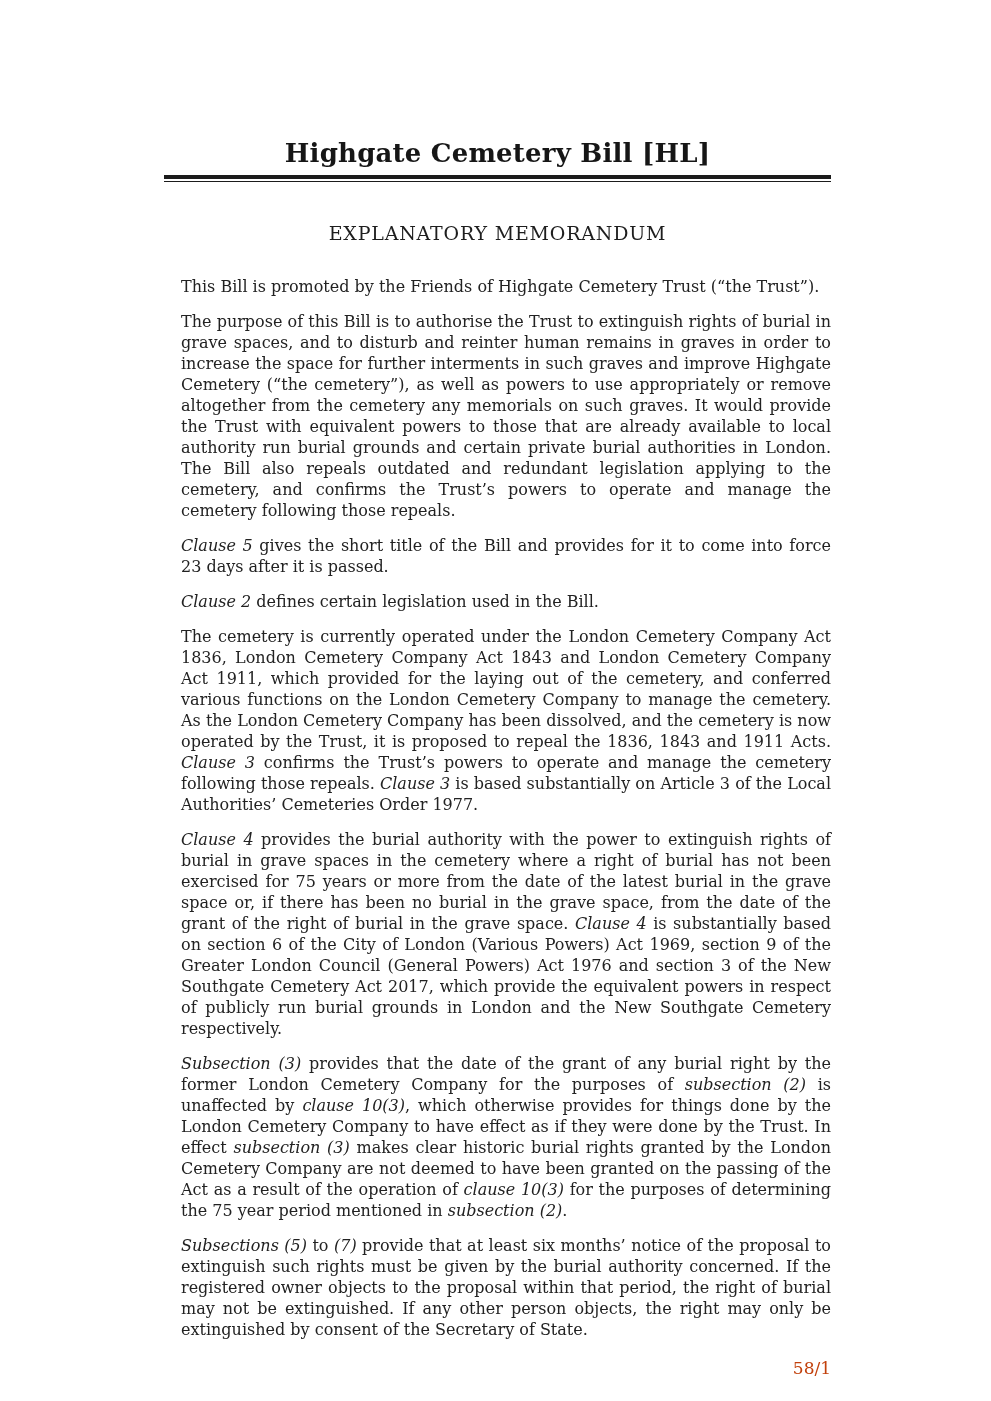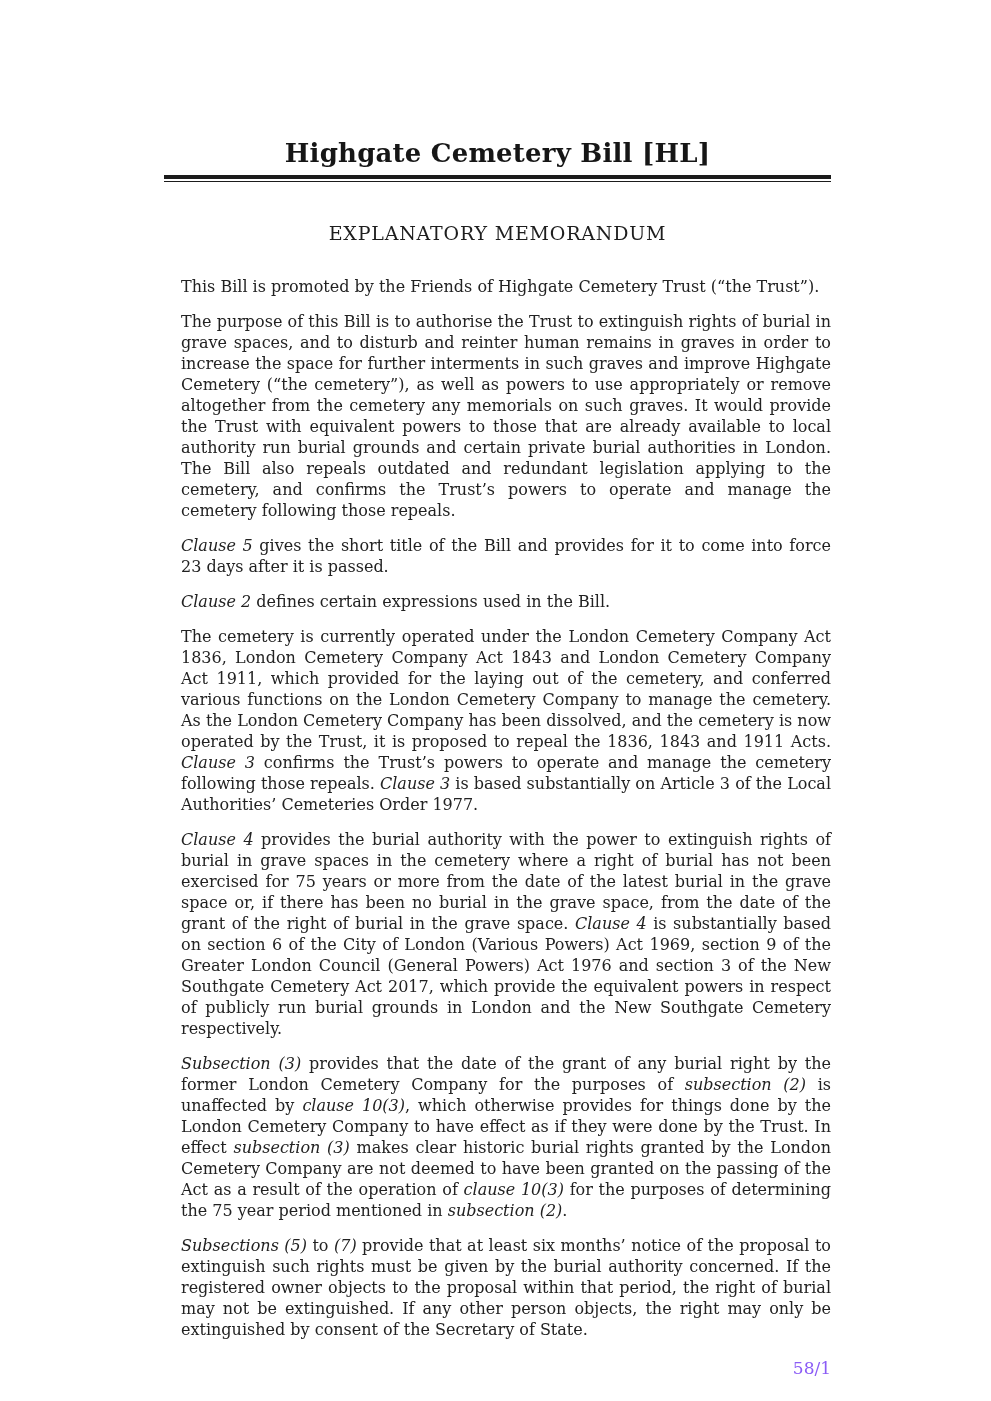--- a/index.html
+++ b/index.html
@@ -51,42 +51,42 @@
     text-align: justify;
     color: #222222;
   }
   .para em {
     font-style: italic;
   }
   .page-number {
     margin-top: 18px;
     text-align: right;
     font-size: 17px;
-    color: #8b5cf6;
+    color: #c2410c;
   }
 </style>
 </head>
 <body>
 
 <div class="page">
   <div class="content">
 
     <h1 class="doc-title">Highgate Cemetery Bill [HL]</h1>
 
     <div class="title-rule"></div>
 
     <h2 class="section-heading">EXPLANATORY MEMORANDUM</h2>
 
     <p class="para"><span>This Bill is promoted by the Friends of Highgate Cemetery Trust (“the Trust”).</span></p>
 
     <p class="para"><span>The purpose of this Bill is to authorise the Trust to extinguish rights of burial in grave spaces, and to disturb and reinter human remains in graves in order to increase the space for further interments in such graves and improve Highgate Cemetery (“the cemetery”), as well as powers to use appropriately or remove altogether from the cemetery any memorials on such graves. It would provide the Trust with equivalent powers to those that are already available to local authority run burial grounds and certain private burial authorities in London. The Bill also repeals outdated and redundant legislation applying to the cemetery, and confirms the Trust’s powers to operate and manage the cemetery following those repeals.</span></p>
 
     <p class="para"><em>Clause 5</em><span> gives the short title of the Bill and provides for it to come into force 23 days after it is passed.</span></p>
 
-    <p class="para"><em>Clause 2</em><span> defines certain expressions used in the Bill.</span></p>
+    <p class="para"><em>Clause 2</em><span> defines certain legislation used in the Bill.</span></p>
 
     <p class="para"><span>The cemetery is currently operated under the London Cemetery Company Act 1836, London Cemetery Company Act 1843 and London Cemetery Company Act 1911, which provided for the laying out of the cemetery, and conferred various functions on the London Cemetery Company to manage the cemetery. As the London Cemetery Company has been dissolved, and the cemetery is now operated by the Trust, it is proposed to repeal the 1836, 1843 and 1911 Acts. </span><em>Clause 3</em><span> confirms the Trust’s powers to operate and manage the cemetery following those repeals. </span><em>Clause 3</em><span> is based substantially on Article 3 of the Local Authorities’ Cemeteries Order 1977.</span></p>
 
     <p class="para"><em>Clause 4</em><span> provides the burial authority with the power to extinguish rights of burial in grave spaces in the cemetery where a right of burial has not been exercised for 75 years or more from the date of the latest burial in the grave space or, if there has been no burial in the grave space, from the date of the grant of the right of burial in the grave space. </span><em>Clause 4</em><span> is substantially based on section 6 of the City of London (Various Powers) Act 1969, section 9 of the Greater London Council (General Powers) Act 1976 and section 3 of the New Southgate Cemetery Act 2017, which provide the equivalent powers in respect of publicly run burial grounds in London and the New Southgate Cemetery respectively.</span></p>
 
     <p class="para"><em>Subsection (3)</em><span> provides that the date of the grant of any burial right by the former London Cemetery Company for the purposes of </span><em>subsection (2)</em><span> is unaffected by </span><em>clause 10(3)</em><span>, which otherwise provides for things done by the London Cemetery Company to have effect as if they were done by the Trust. In effect </span><em>subsection (3)</em><span> makes clear historic burial rights granted by the London Cemetery Company are not deemed to have been granted on the passing of the Act as a result of the operation of </span><em>clause 10(3)</em><span> for the purposes of determining the 75 year period mentioned in </span><em>subsection (2)</em><span>.</span></p>
 
     <p class="para"><em>Subsections (5)</em><span> to </span><em>(7)</em><span> provide that at least six months’ notice of the proposal to extinguish such rights must be given by the burial authority concerned. If the registered owner objects to the proposal within that period, the right of burial may not be extinguished. If any other person objects, the right may only be extinguished by consent of the Secretary of State.</span></p>
 
     <div class="page-number">58/1</div>

